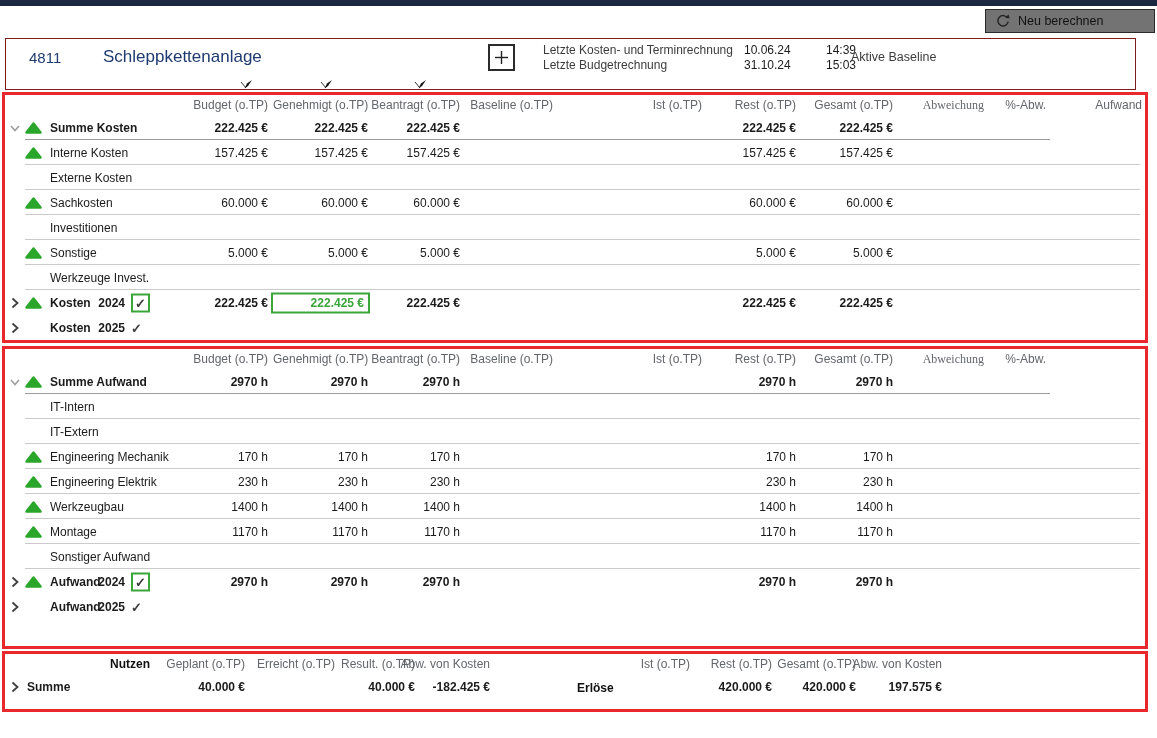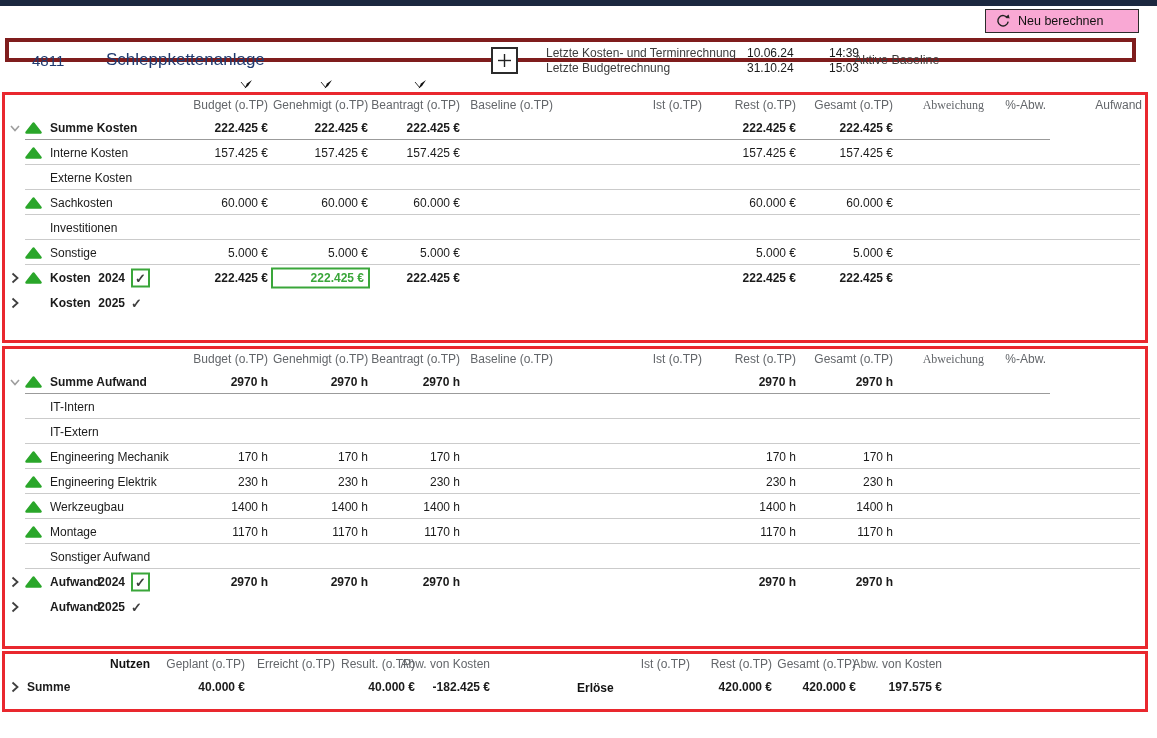--- a/index.html
+++ b/index.html
@@ -4,24 +4,24 @@
 <style>
   * { margin:0; padding:0; box-sizing:border-box; }
   html,body { width:1157px; height:738px; background:#fff; font-family:"Liberation Sans", sans-serif; font-size:12px; color:#222; overflow:hidden; }
   .abs { position:absolute; }
   #stage { position:relative; width:1157px; height:738px; background:#fff; }
 
   
   #topbar { left:0; top:0; width:1157px; height:6px; background:#1b2840; }
 
   
-  #recalc-btn { left:985px; top:9px; width:154px; height:24px; background:#f9a8d4; border:1px solid #2b2b2b; display:flex; align-items:center; gap:7px; padding-left:9px; cursor:pointer; font-size:12.5px; color:#111; }
-
-  
-  #headerbox { left:5px; top:38px; width:1131px; height:24px; border:4px solid #7f1d1d; background:#fff; }
+  #recalc-btn { left:985px; top:9px; width:170px; height:24px; background:#737373; border:1px solid #2b2b2b; display:flex; align-items:center; gap:7px; padding-left:9px; cursor:pointer; font-size:12.5px; color:#111; }
+
+  
+  #headerbox { left:5px; top:38px; width:1131px; height:52px; border:1px solid #7f1d1d; background:#fff; }
   #proj-id { left:23px; top:10px; font-size:15px; color:#1f3a70; }
   #proj-title { left:97px; top:8px; font-size:17px; color:#1f3a70; }
   #plus-btn { left:482px; top:5px; width:27px; height:27px; border:2px solid #2b2b2b; display:flex; align-items:center; justify-content:center; cursor:pointer; background:#fff; }
   #info-labels { left:537px; top:4px; line-height:15px; color:#3c3c3c; font-size:12px; }
   #info-dates { left:738px; top:4px; line-height:15px; color:#1b1b1b; font-size:12px; }
   #info-times { left:800px; top:4px; line-height:15px; color:#1b1b1b; font-size:12px;margin-left:20px; }
   #baseline-lbl { left:845px; top:11px; color:#3c3c3c; font-size:12.5px; }
 
   
   .col-marker { top:79px; width:13px; height:12px; }
@@ -218,20 +218,24 @@
           </svg>
         </span>
         <span class="cell name">Sonstige</span>
         <span class="cell c-budget">5.000 €</span>
         <span class="cell c-genehmigt">5.000 €</span>
         <span class="cell c-beantragt">5.000 €</span>
         <span class="cell c-rest">5.000 €</span>
         <span class="cell c-gesamt">5.000 €</span>
         <div class="sep"></div>
       </div>
+      <div class="row">
+        <span class="cell name">Werkzeuge Invest.</span>
+        <div class="sep"></div>
+      </div>
       <div class="row bold">
         <span class="cell chev">
           <svg width="12" height="12" viewBox="0 0 12 12">
             <path d="M3.5 1.5 L8.5 6 L3.5 10.5" fill="none" stroke="#3f3f3f" stroke-width="1.8"></path>
           </svg>
         </span>
         <span class="cell tri">
           <svg width="17" height="12" viewBox="0 0 17 12">
             <polygon points="8.5,1.5 15.5,10.5 1.5,10.5" fill="#2aa62a" stroke="#2aa62a" stroke-width="2.5" stroke-linejoin="round"></polygon>
           </svg>

